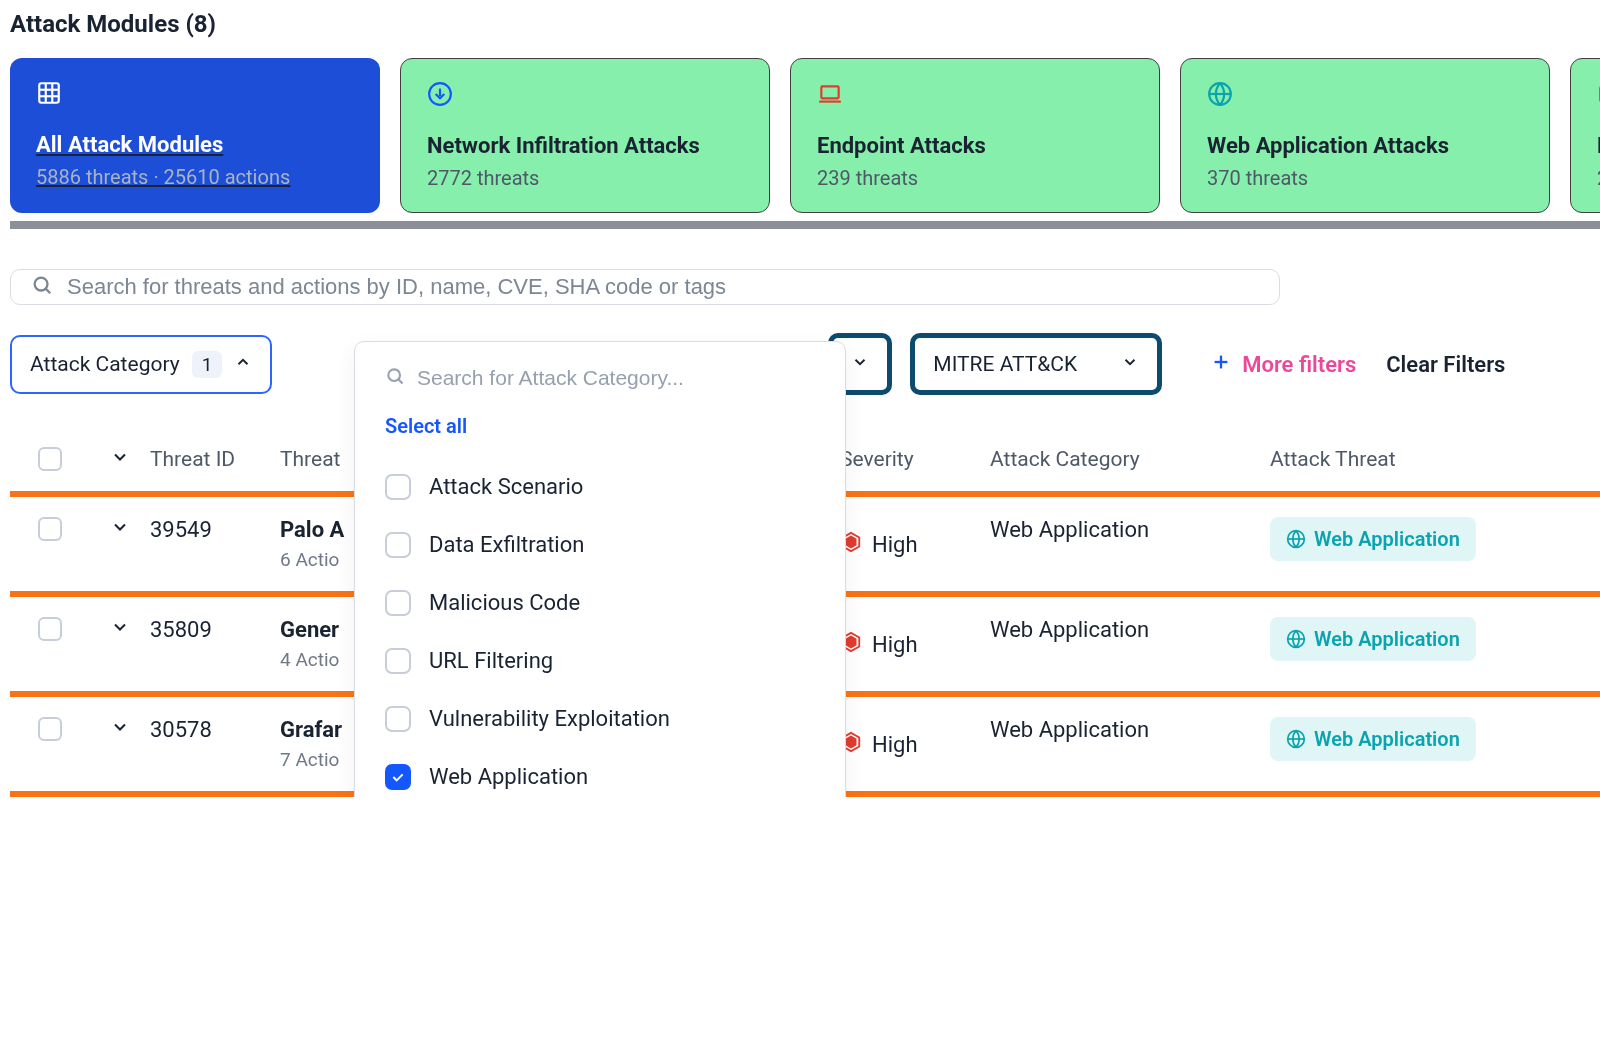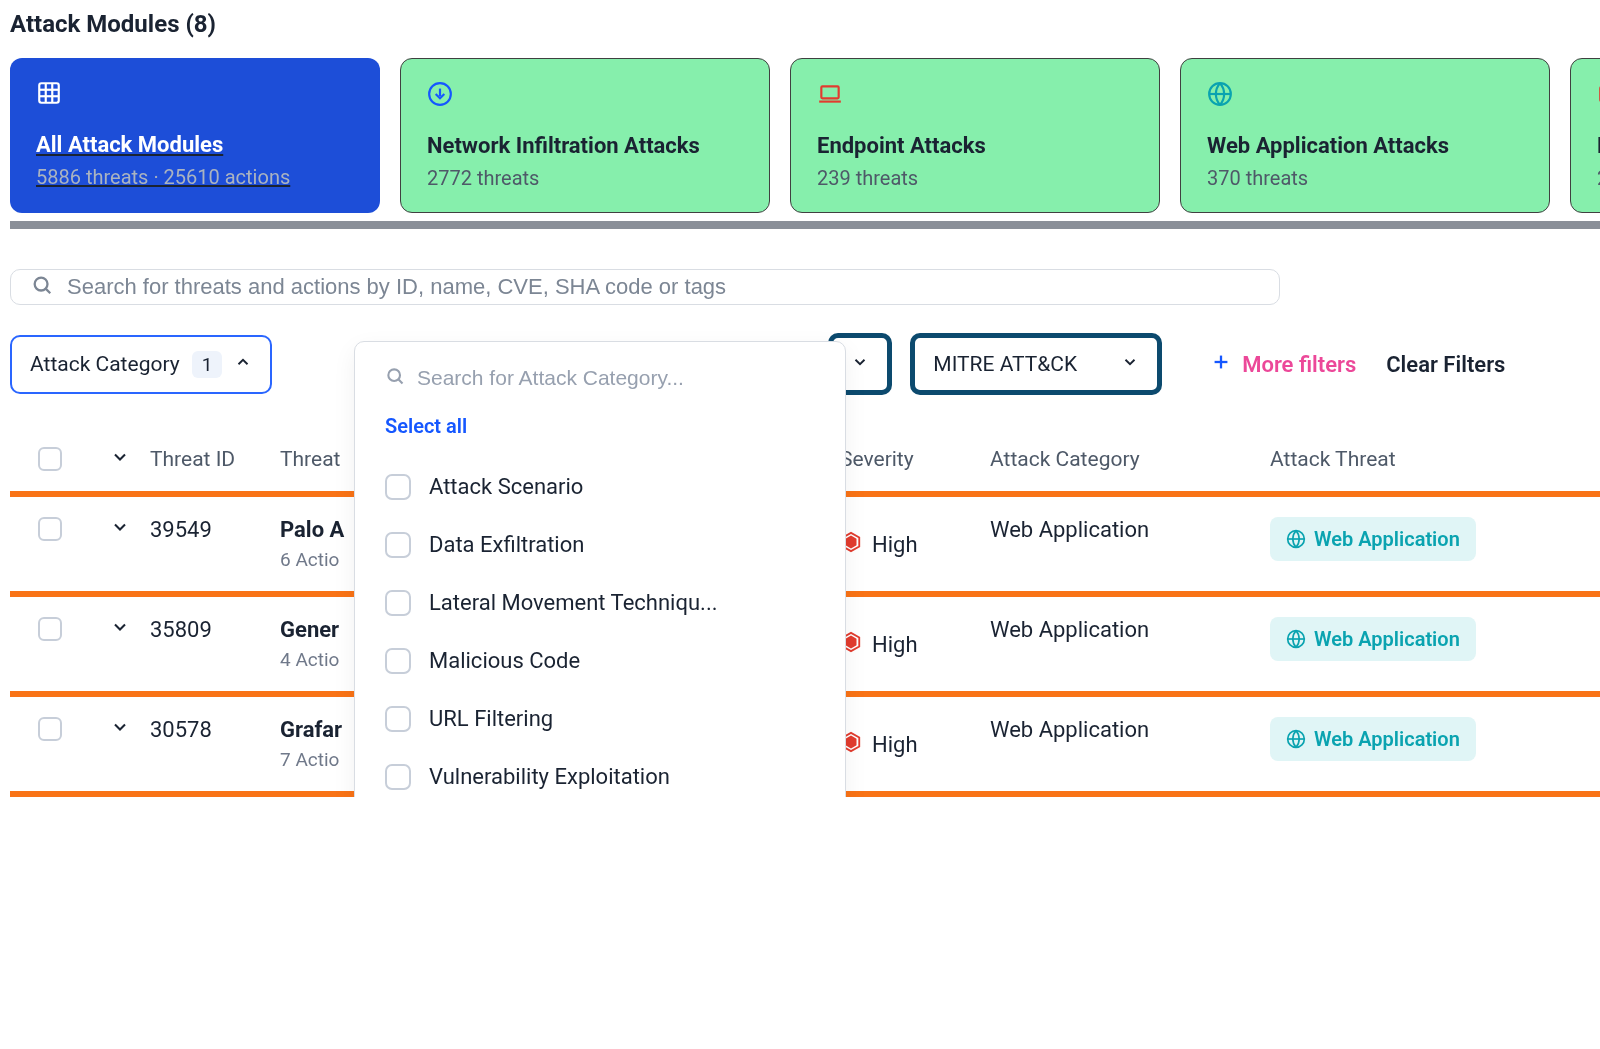--- a/index.html
+++ b/index.html
@@ -282,24 +282,20 @@
     <div class="dd-item">
       <span class="dd-check"></span>
       <span>Attack Scenario</span>
     </div>
     <div class="dd-item">
       <span class="dd-check"></span>
       <span>Data Exfiltration</span>
     </div>
     <div class="dd-item">
       <span class="dd-check"></span>
-      <span>Lateral Movement Techniqu...</span>
-    </div>
-    <div class="dd-item">
-      <span class="dd-check"></span>
       <span>Malicious Code</span>
     </div>
     <div class="dd-item">
       <span class="dd-check"></span>
       <span>URL Filtering</span>
     </div>
     <div class="dd-item">
       <span class="dd-check"></span>
       <span>Vulnerability Exploitation</span>
     </div>

